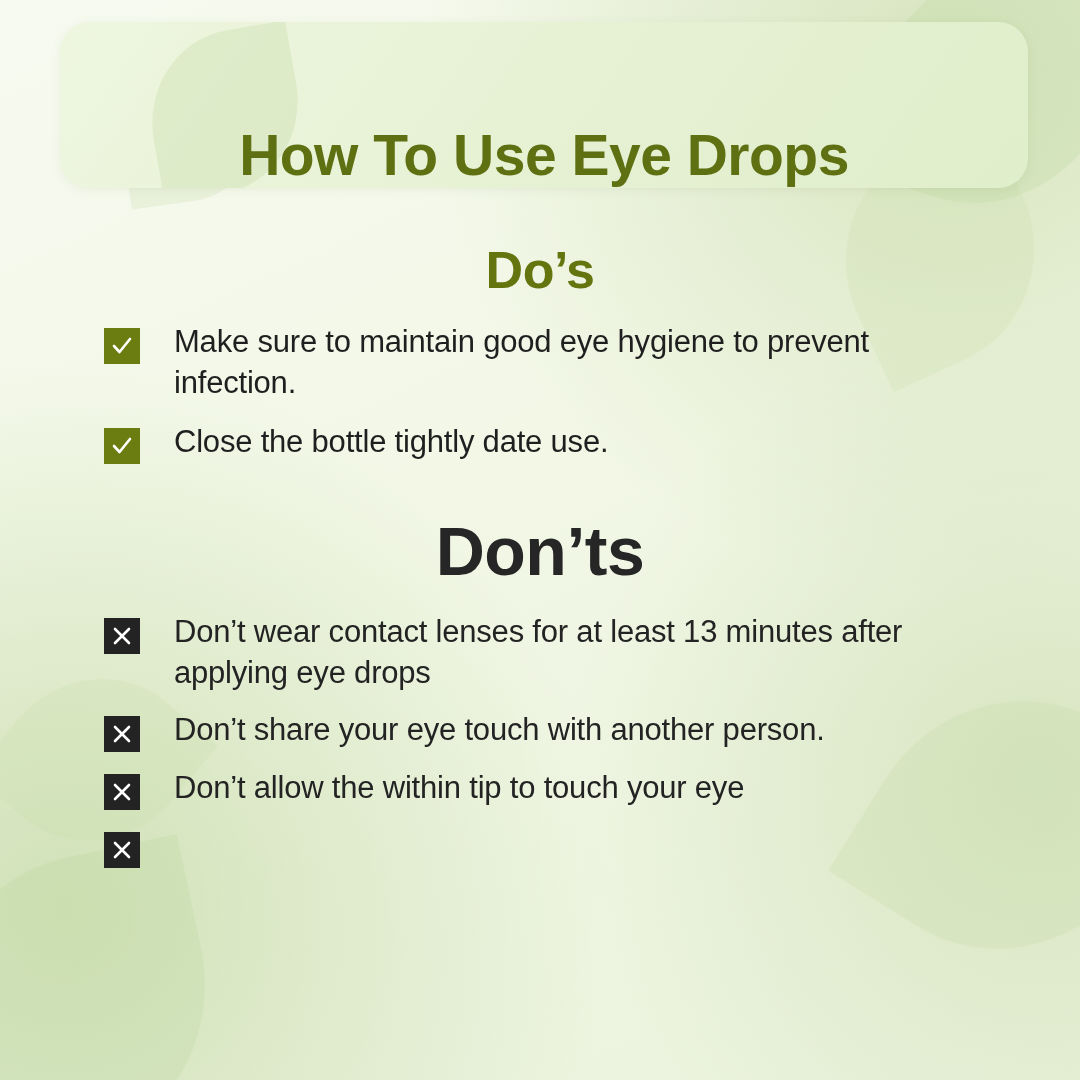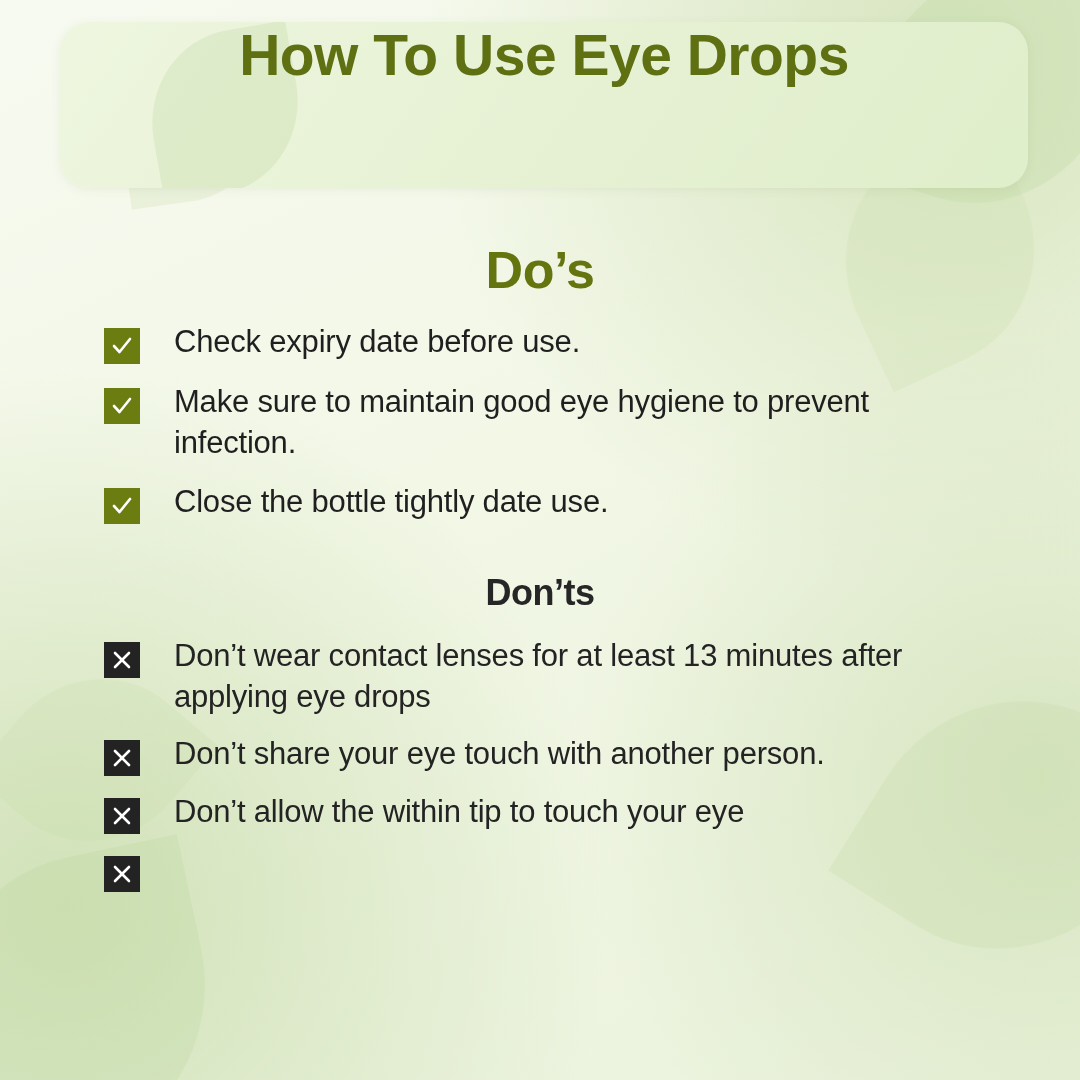--- a/index.html
+++ b/index.html
@@ -43,21 +43,21 @@
   .title-card {
     position: absolute;
     left: 60px;
     top: 22px;
     width: 968px;
     height: 166px;
     border-radius: 30px;
     background: linear-gradient(125deg, #eef6df 0%, #e6f1d3 55%, #dfeecb 100%);
     box-shadow: 0 2px 10px rgba(120,140,90,0.10);
     display: flex;
-    align-items: flex-start;
+    align-items: flex-end;
     justify-content: center;
     overflow: hidden;
   }
   .title-card .leafy {
     position: absolute;
     width: 150px; height: 160px;
     left: 90px; top: 10px;
     background: rgba(188,212,158,0.28);
     border-radius: 60% 0 60% 0;
     transform: rotate(-10deg);
@@ -77,21 +77,21 @@
     font-weight: 700;
     letter-spacing: -0.5px;
   }
   .heading-dos {
     margin-top: 52px;
     font-size: 52px;
     color: #64740f;
   }
   .heading-donts {
     margin-top: 48px;
-    font-size: 36px;
+    font-size: 68px;
     color: #262626;
     text-align: center;
   }
 
   .list {
     position: relative;
     margin: 22px 0 0 0;
     padding: 0 88px 0 104px;
     list-style: none;
   }
@@ -154,28 +154,20 @@
 
     <div class="section-heading heading-dos">Do’s</div>
 
     <ul class="list dos">
       <li>
         <span class="mark check">
           <svg width="22" height="22" viewBox="0 0 22 22" aria-hidden="true">
             <polyline points="3,11 8.5,17 19,4" fill="none" stroke="#ffffff" stroke-width="2.6" stroke-linecap="round" stroke-linejoin="round"></polyline>
           </svg>
         </span>
-        <span class="item-text">Check expiry date before use.</span>
-      </li>
-      <li>
-        <span class="mark check">
-          <svg width="22" height="22" viewBox="0 0 22 22" aria-hidden="true">
-            <polyline points="3,11 8.5,17 19,4" fill="none" stroke="#ffffff" stroke-width="2.6" stroke-linecap="round" stroke-linejoin="round"></polyline>
-          </svg>
-        </span>
         <span class="item-text">Make sure to maintain good eye hygiene to prevent infection.</span>
       </li>
       <li>
         <span class="mark check">
           <svg width="22" height="22" viewBox="0 0 22 22" aria-hidden="true">
             <polyline points="3,11 8.5,17 19,4" fill="none" stroke="#ffffff" stroke-width="2.6" stroke-linecap="round" stroke-linejoin="round"></polyline>
           </svg>
         </span>
         <span class="item-text">Close the bottle tightly date use.</span>
       </li>

